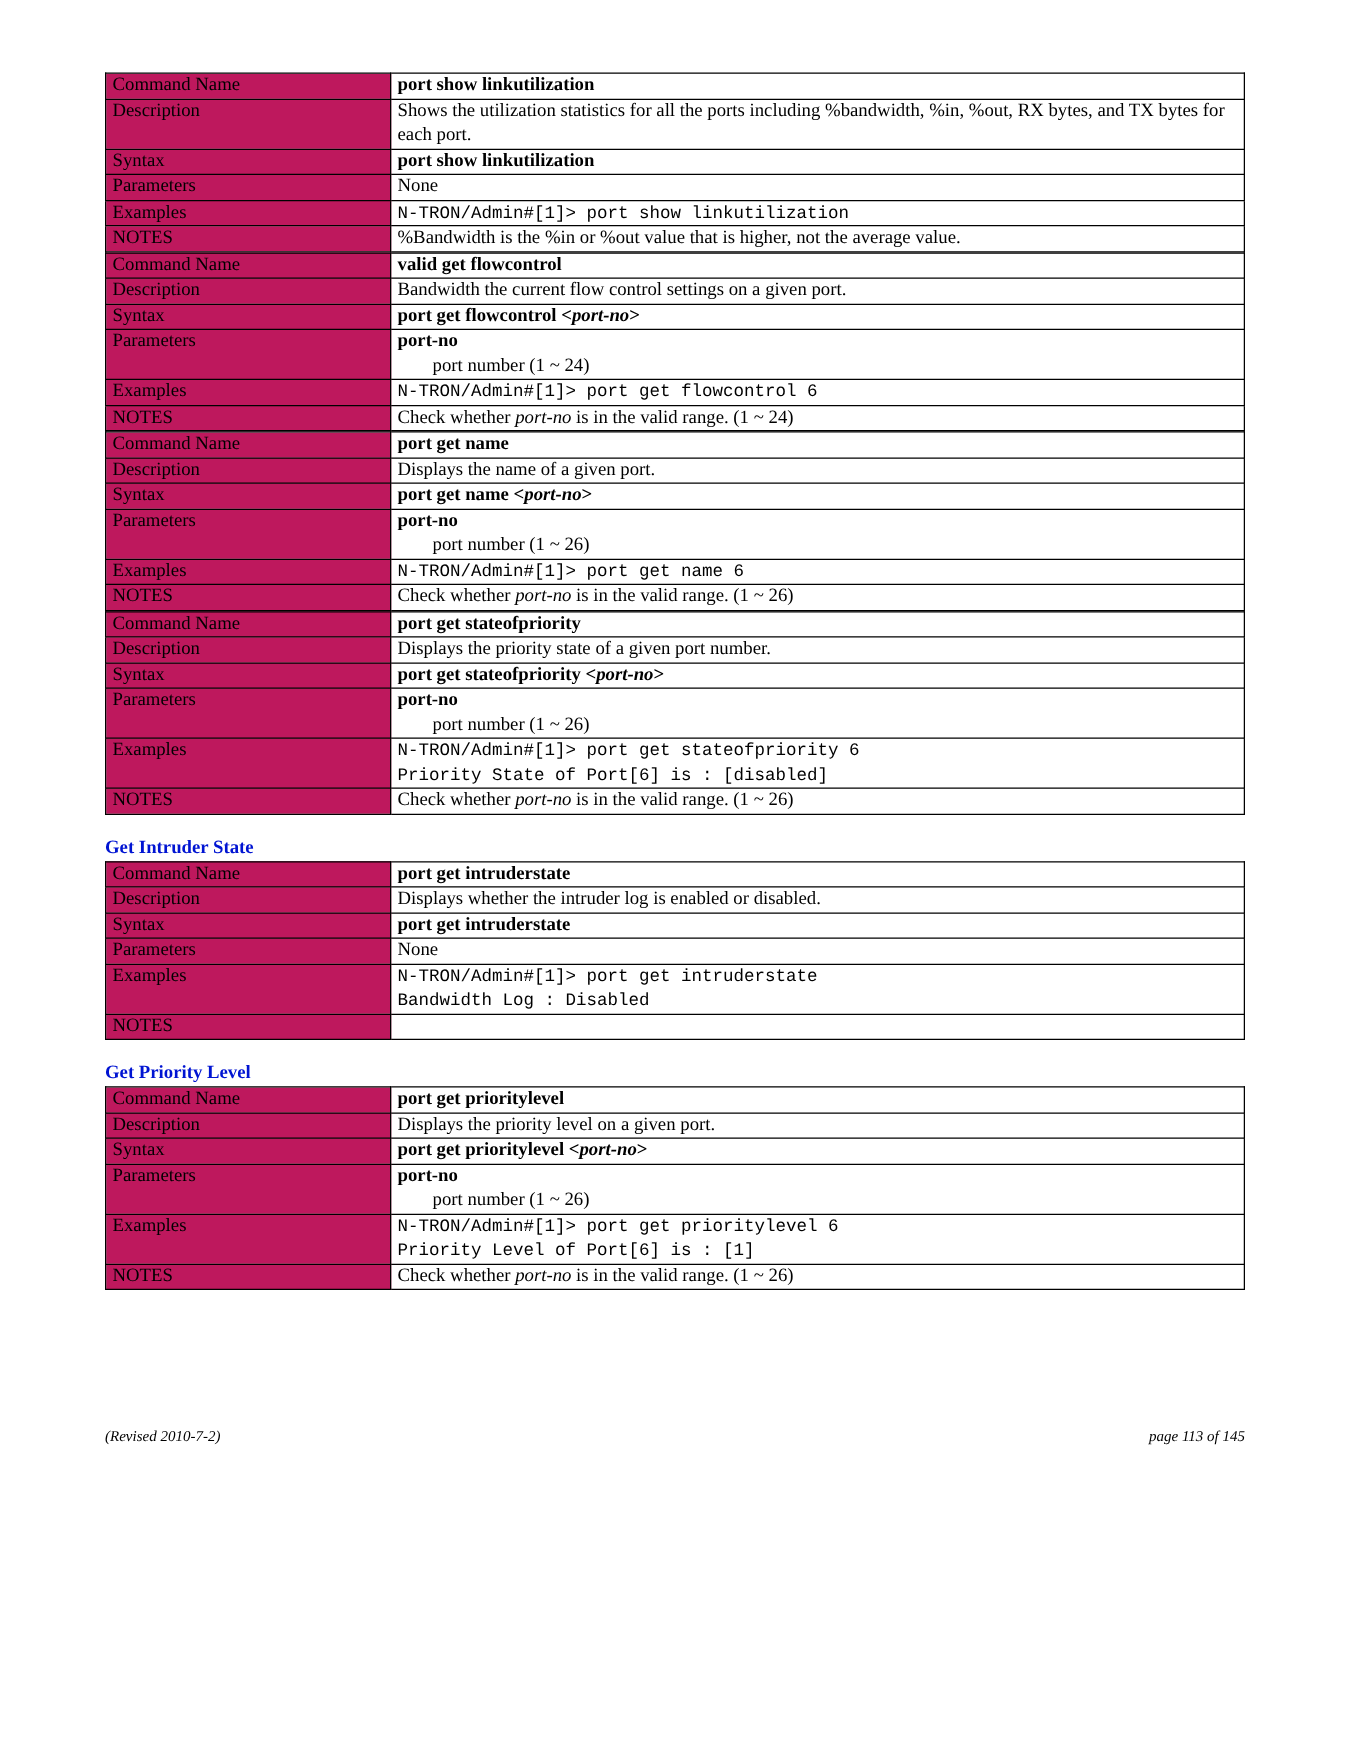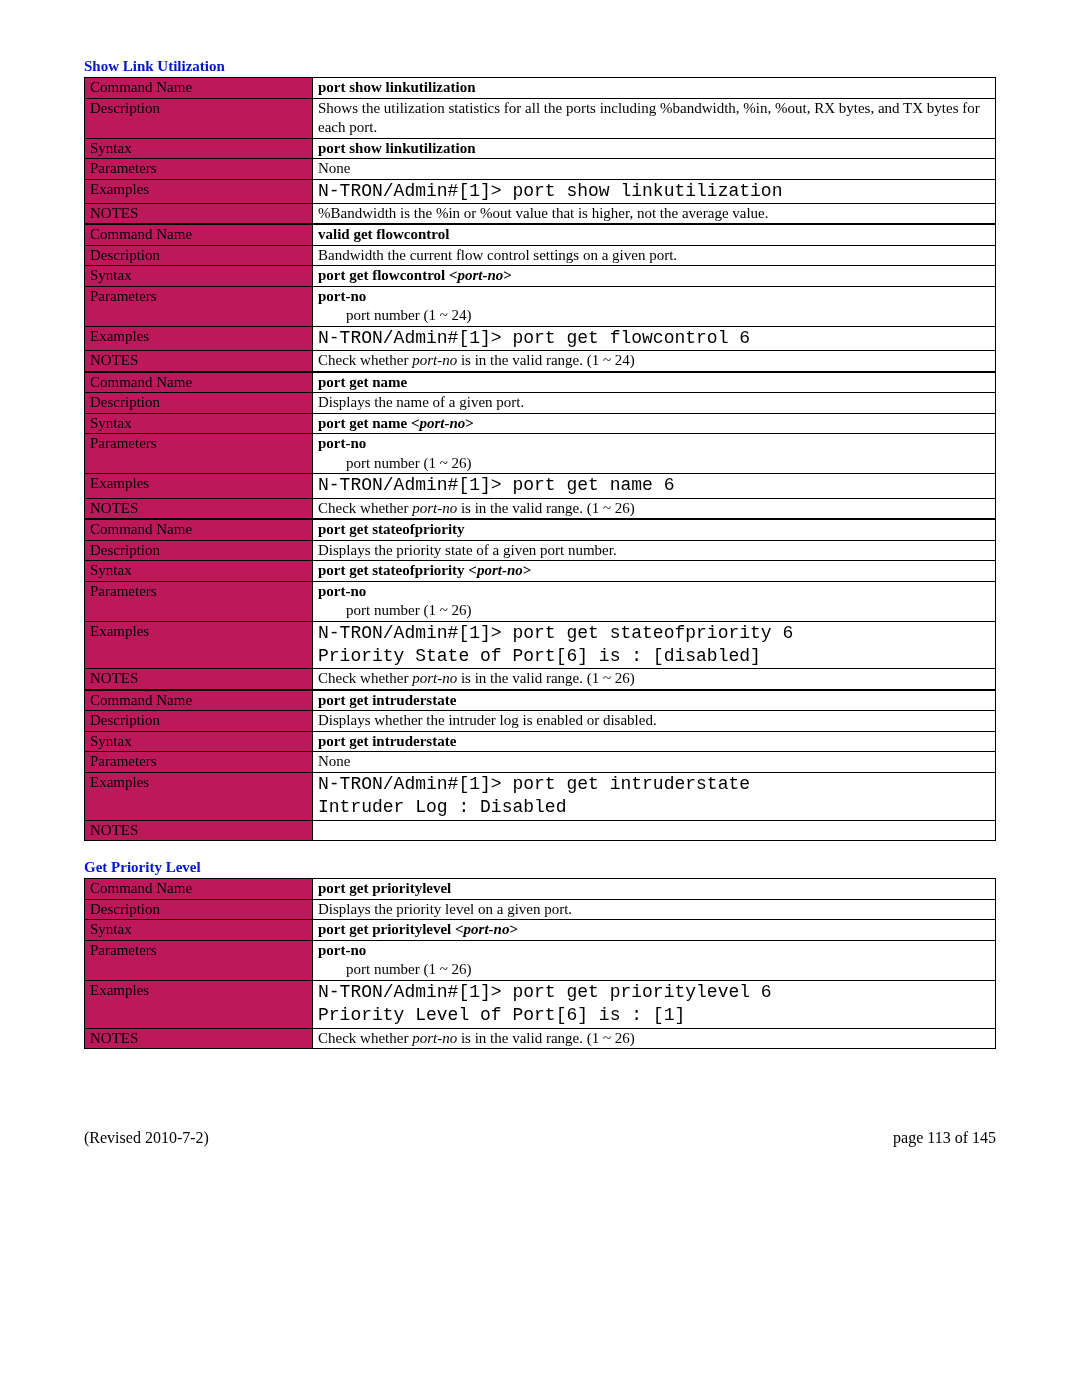--- a/index.html
+++ b/index.html
@@ -32,34 +32,34 @@
     vertical-align: top;
     line-height: 1.3;
     font-size: 15px;
   }
   td.label {
     background: #be185d;
     width: 217px;
   }
   .bold { font-weight: bold; text-align: center; }
   .italic { font-style: italic; }
-  .mono { font-family: "Courier New", monospace; font-size: 18px; }
+  .mono { font-family: "Courier New", monospace; font-size: 14px; }
   .param-indent { display: inline-block; padding-left: 28px; }
   .footer {
     display: flex;
     justify-content: space-between;
-    font-size: 16px;
-    margin-top: 80px;
+    font-size: 12px;
+    margin-top: 110px;
+    font-style: italic;
   }
 </style>
 </head>
 <body>
 
 <div id="content">
-    <div class="section-title">Show Link Utilization</div>
     <table>
       <tbody>
         <tr>
           <td class="label">Command Name</td>
           <td><span class="bold">port show linkutilization</span></td>
         </tr>
         <tr>
           <td class="label">Description</td>
           <td>Shows the utilization statistics for all the ports including %bandwidth, %in, %out, RX bytes, and TX bytes for each port.</td>
         </tr>
@@ -158,41 +158,42 @@
         <tr>
           <td class="label">Examples</td>
           <td><span class="mono">N-TRON/Admin#[1]&gt; port get stateofpriority 6</span><br><span class="mono">Priority State of Port[6] is : [disabled]</span></td>
         </tr>
         <tr>
           <td class="label">NOTES</td>
           <td>Check whether <span class="italic">port-no</span> is in the valid range. (1 ~ 26)</td>
         </tr>
       </tbody>
     </table>
+    <div class="section-title">Get Intruder State</div>
     <table>
       <tbody>
         <tr>
           <td class="label">Command Name</td>
           <td><span class="bold">port get intruderstate</span></td>
         </tr>
         <tr>
           <td class="label">Description</td>
           <td>Displays whether the intruder log is enabled or disabled.</td>
         </tr>
         <tr>
           <td class="label">Syntax</td>
           <td><span class="bold">port get intruderstate</span></td>
         </tr>
         <tr>
           <td class="label">Parameters</td>
           <td>None</td>
         </tr>
         <tr>
           <td class="label">Examples</td>
-          <td><span class="mono">N-TRON/Admin#[1]&gt; port get intruderstate</span><br><span class="mono">Intruder Log : Disabled</span></td>
+          <td><span class="mono">N-TRON/Admin#[1]&gt; port get intruderstate</span><br><span class="mono">Bandwidth Log : Disabled</span></td>
         </tr>
         <tr>
           <td class="label">NOTES</td>
           <td>&nbsp;</td>
         </tr>
       </tbody>
     </table>
     <div class="section-title">Get Priority Level</div>
     <table>
       <tbody>

